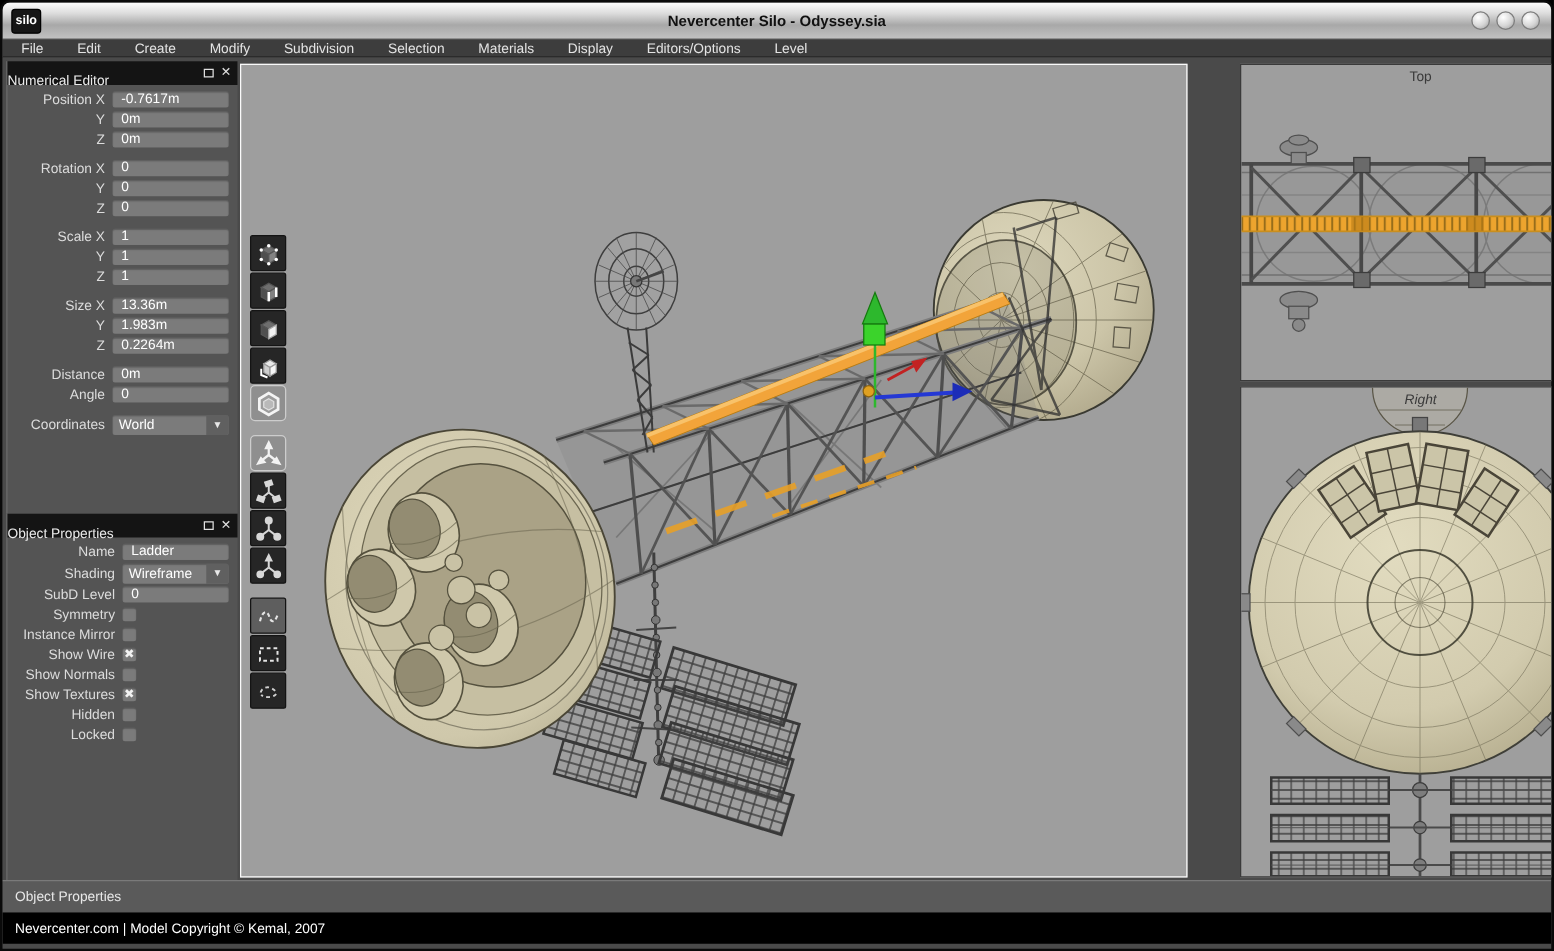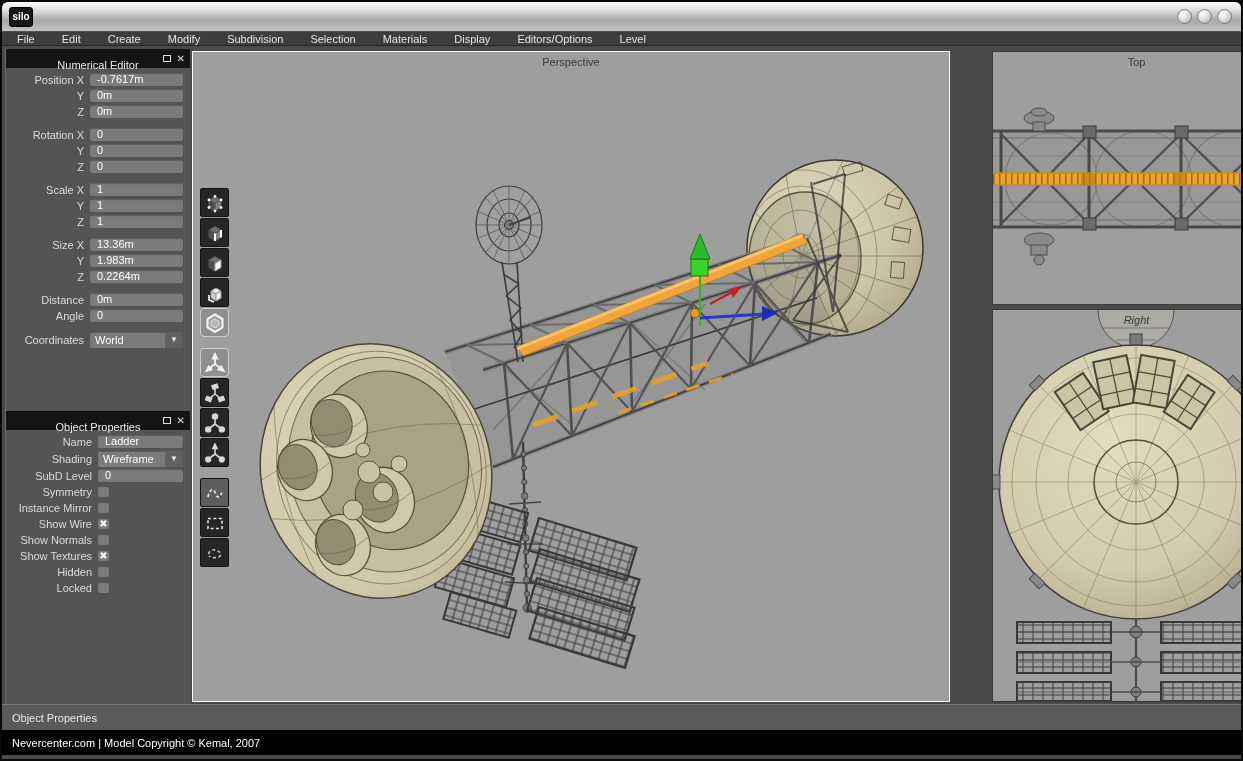--- a/index.html
+++ b/index.html
@@ -18,21 +18,21 @@
     background:radial-gradient(circle at 35% 30%,#ffffff,#d6d6d6 55%,#9c9c9c 100%);}
   
   .menubar{height:14px;background:#3d3d3d;display:flex;align-items:center;padding-left:15px;
     border-bottom:1px solid #262626;}
   .menu-item{color:#e4e4e4;font-size:11px;margin-right:27px;cursor:default;}
   
   .content{position:relative;height:658px;background:#4a4a4a;}
   .sidebar{position:absolute;left:3px;top:3px;width:185px;bottom:0;}
   .panel{background:#545454;border-left:1px solid #6a6a6a;}
   .panel-head{height:19px;background:#141414;display:flex;align-items:center;position:relative;margin-bottom:4px;}
-  .ph-title{flex:1;text-align:center;color:#ececec;font-size:11px;margin-top:12px;}
+  .ph-title{flex:1;text-align:left;color:#ececec;font-size:11px;margin-top:12px;}
   .ph-icons{position:absolute;right:5px;top:0;height:19px;display:flex;align-items:center;gap:6px;}
   .ph-min{width:8px;height:7px;border:1.5px solid #e0e0e0;display:inline-block;}
   .ph-close{color:#e0e0e0;font-size:10px;line-height:10px;}
   .row{display:flex;align-items:center;height:15px;margin:0 7px 1px 0;}
   .gap{margin-top:8px;}
   .lbl{flex:0 0 84px;text-align:right;padding-right:6px;color:#dcdcdc;font-size:11px;white-space:nowrap;}
   .lbl.wide{flex:0 0 92px;}
   .inp{flex:1;background:#7b7b7b;height:13px;border-radius:2px;color:#fff;font-size:11px;
     line-height:13px;padding:0 7px;box-shadow:inset 0 1px 1px rgba(0,0,0,.25);}
   .dropdown{flex:1;background:#7b7b7b;height:16px;border-radius:2px;color:#fff;font-size:11px;
@@ -66,20 +66,21 @@
 </style>
 </head>
 <body>
 
 <div class="window">
 
   <div class="titlebar">
     <div class="app-icon">
       <span>silo</span>
     </div>
+    <div class="wtitle">Nevercenter Silo - Odyssey.sia</div>
     <div class="win-controls">
       <span class="wbtn"></span>
       <span class="wbtn"></span>
       <span class="wbtn"></span>
     </div>
   </div>
 
   <div class="menubar">
     <span class="menu-item">File</span>
     <span class="menu-item">Edit</span>
@@ -218,21 +219,20 @@
             <span class="cb"></span>
           </div>
         <div class="row">
             <span class="lbl wide">Locked</span>
             <span class="cb"></span>
           </div>
       </div>
     </div>
 
     <div class="main-vp">
-      <div class="vp-label">Perspective</div>
 
       <div class="tool-col">
         <div class="tbtn">
           <svg width="24" height="24">
               <g>
                 <polygon points="6,9 12,5.5 18,9 12,12.5" fill="#6e6e6e" stroke="#555"></polygon>
                 <polygon points="6,9 12,12.5 12,20 6,16.5" fill="#4f4f4f" stroke="#555"></polygon>
                 <polygon points="12,12.5 18,9 18,16.5 12,20" fill="#828282" stroke="#555"></polygon>
                 <g fill="#fff">
                   <circle cx="6" cy="9" r="1.4"></circle>

